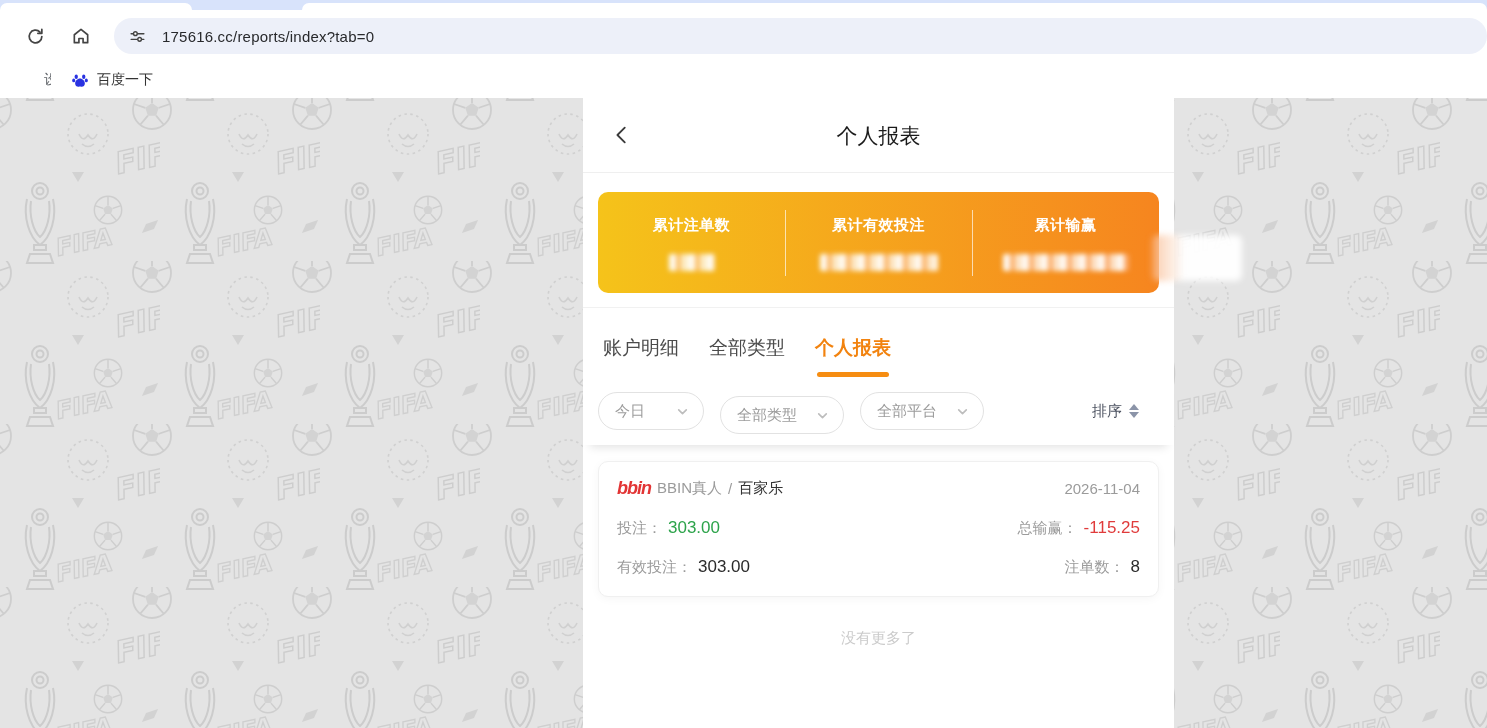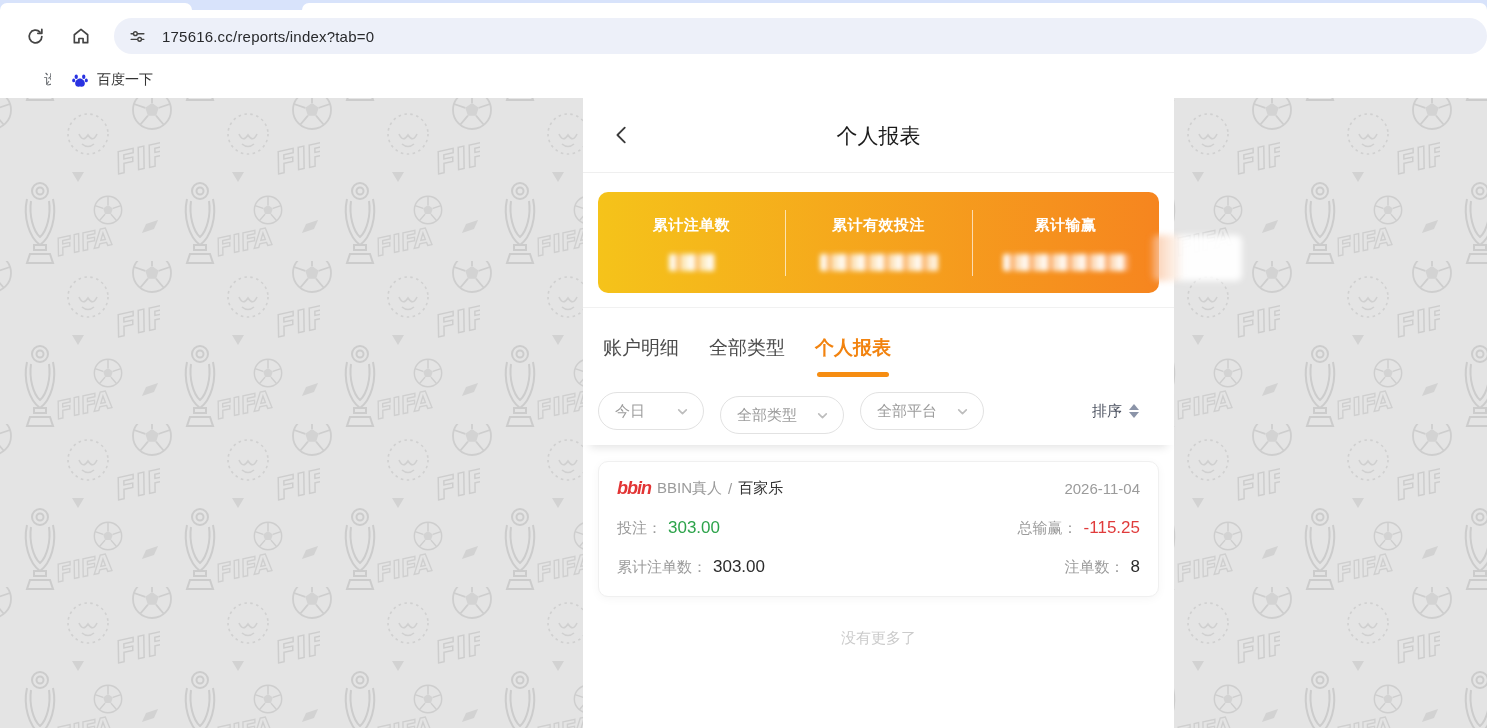--- a/index.html
+++ b/index.html
@@ -302,21 +302,21 @@
             <span class="lbl">投注：</span>
             <span class="val-green">303.00</span>
           </div>
           <div class="rc-right">
             <span class="lbl">总输赢：</span>
             <span class="val-red">-115.25</span>
           </div>
         </div>
         <div class="rc-row">
           <div class="rc-left">
-            <span class="lbl">累计注单数：</span>
+            <span class="lbl">有效投注：</span>
             <span class="val-dark">303.00</span>
           </div>
           <div class="rc-right">
             <span class="lbl">注单数：</span>
             <span class="val-dark">8</span>
           </div>
         </div>
       </div>
 
       <div class="empty">没有更多了</div>

